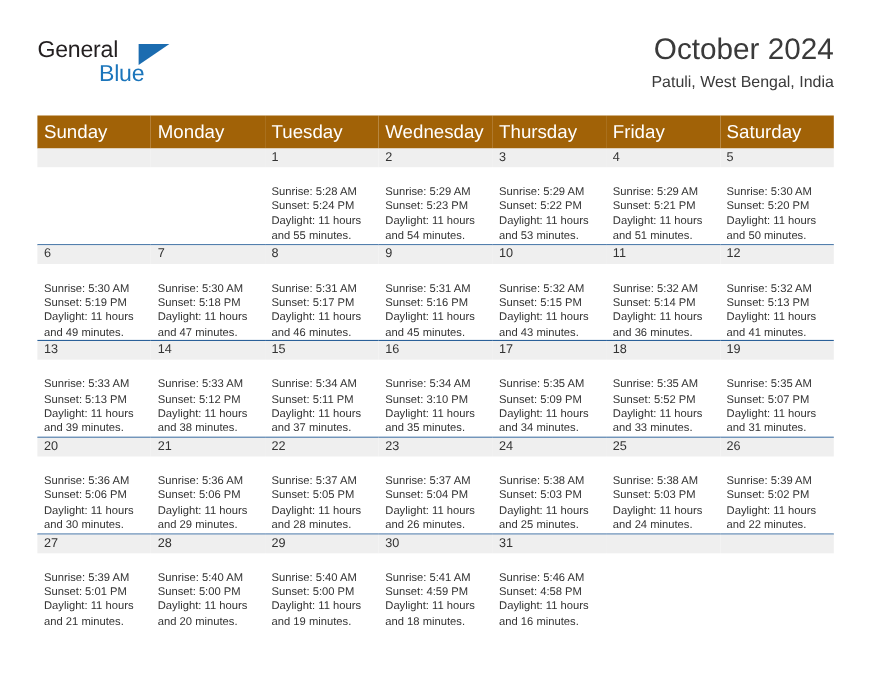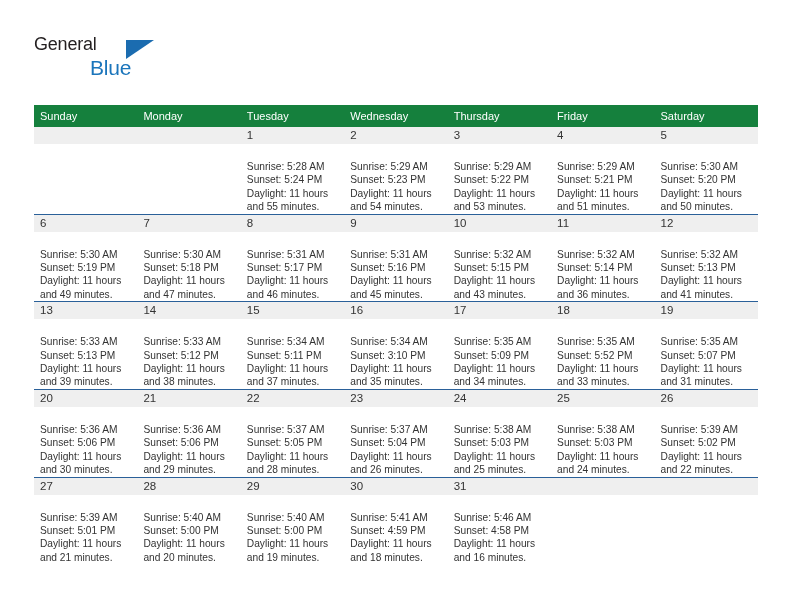--- a/index.html
+++ b/index.html
@@ -35,21 +35,21 @@
     position: absolute;
     left: 0;
     top: 6px;
     width: 130px;
     height: 54px;
   }
   .brand-general {
     position: absolute;
     left: 0;
     top: 0;
-    font-size: 18px;
+    font-size: 21px;
     letter-spacing: -0.2px;
     color: #231f20;
     font-family: "Liberation Sans", sans-serif;
   }
   .brand-blue {
     position: absolute;
     left: 56px;
     top: 22px;
     font-size: 21px;
     letter-spacing: -0.2px;
@@ -91,23 +91,23 @@
   .calendar {
     position: absolute;
     left: 34px;
     top: 105px;
     width: 724px;
     border-collapse: collapse;
     table-layout: fixed;
   }
 
   .calendar th {
-    background: #15803d;
+    background: #a16207;
     color: #ffffff;
-    font-size: 11px;
+    font-size: 17px;
     font-weight: normal;
     text-align: left;
     padding: 5px 0 5px 6px;
     height: 12px;
     border: none;
   }
 
   .calendar td {
     vertical-align: top;
     padding: 0;
@@ -156,20 +156,24 @@
 <div class="page">
 
   <div class="header">
 
     <div class="brand">
       <span class="brand-general">General</span>
       <span class="brand-triangle"></span>
       <span class="brand-blue">Blue</span>
     </div>
 
+    <div class="title-block">
+      <div class="cal-title">October 2024</div>
+      <div class="cal-subtitle">Patuli, West Bengal, India</div>
+    </div>
 
   </div>
 
   <table class="calendar">
     <thead>
       <tr>
         <th>Sunday</th>
         <th>Monday</th>
         <th>Tuesday</th>
         <th>Wednesday</th>

